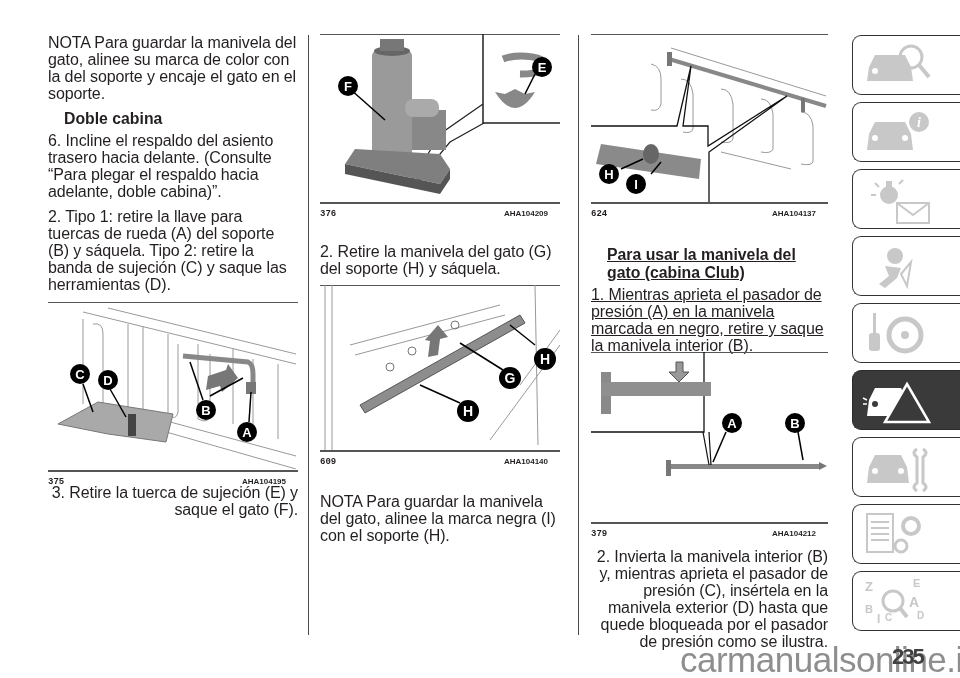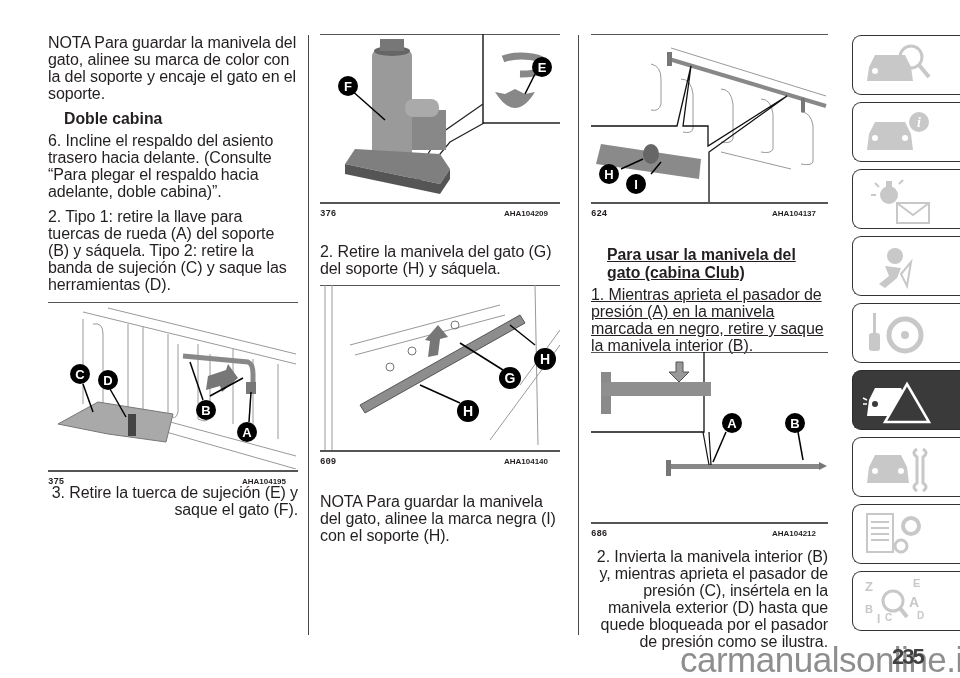--- a/index.html
+++ b/index.html
@@ -232,21 +232,21 @@
       <line x1="112" y1="80" x2="118" y2="113" stroke="#111" stroke-width="1.2"></line>
       <line x1="135" y1="80" x2="122" y2="110" stroke="#000" stroke-width="1.5"></line>
       <line x1="207" y1="80" x2="212" y2="108" stroke="#000" stroke-width="1.5"></line>
       <circle cx="141" cy="71" r="10" fill="#000"></circle>
         <text x="141" y="76" fill="#fff" font-size="13" font-weight="bold" text-anchor="middle" font-family="Liberation Sans, sans-serif">A</text>
       <circle cx="204" cy="71" r="10" fill="#000"></circle>
         <text x="204" y="76" fill="#fff" font-size="13" font-weight="bold" text-anchor="middle" font-family="Liberation Sans, sans-serif">B</text>
     </svg>
     <div class="rule-bot" style="top:170px;"></div>
     <div class="cap" style="top:177px;">
-      <span class="num">686</span>
+      <span class="num">379</span>
       <span class="code">AHA104212</span>
     </div>
   </div>
 
   <div style="position:absolute; top:548px; width:237px;text-align:right;">
     <p class="body">2. Invierta la manivela interior (B) y, mientras aprieta el pasador de presión (C), insértela en la manivela exterior (D) hasta que quede bloqueada por el pasador de presión como se ilustra.</p>
   </div>
 </div>
 
 <div class="sidebar">

